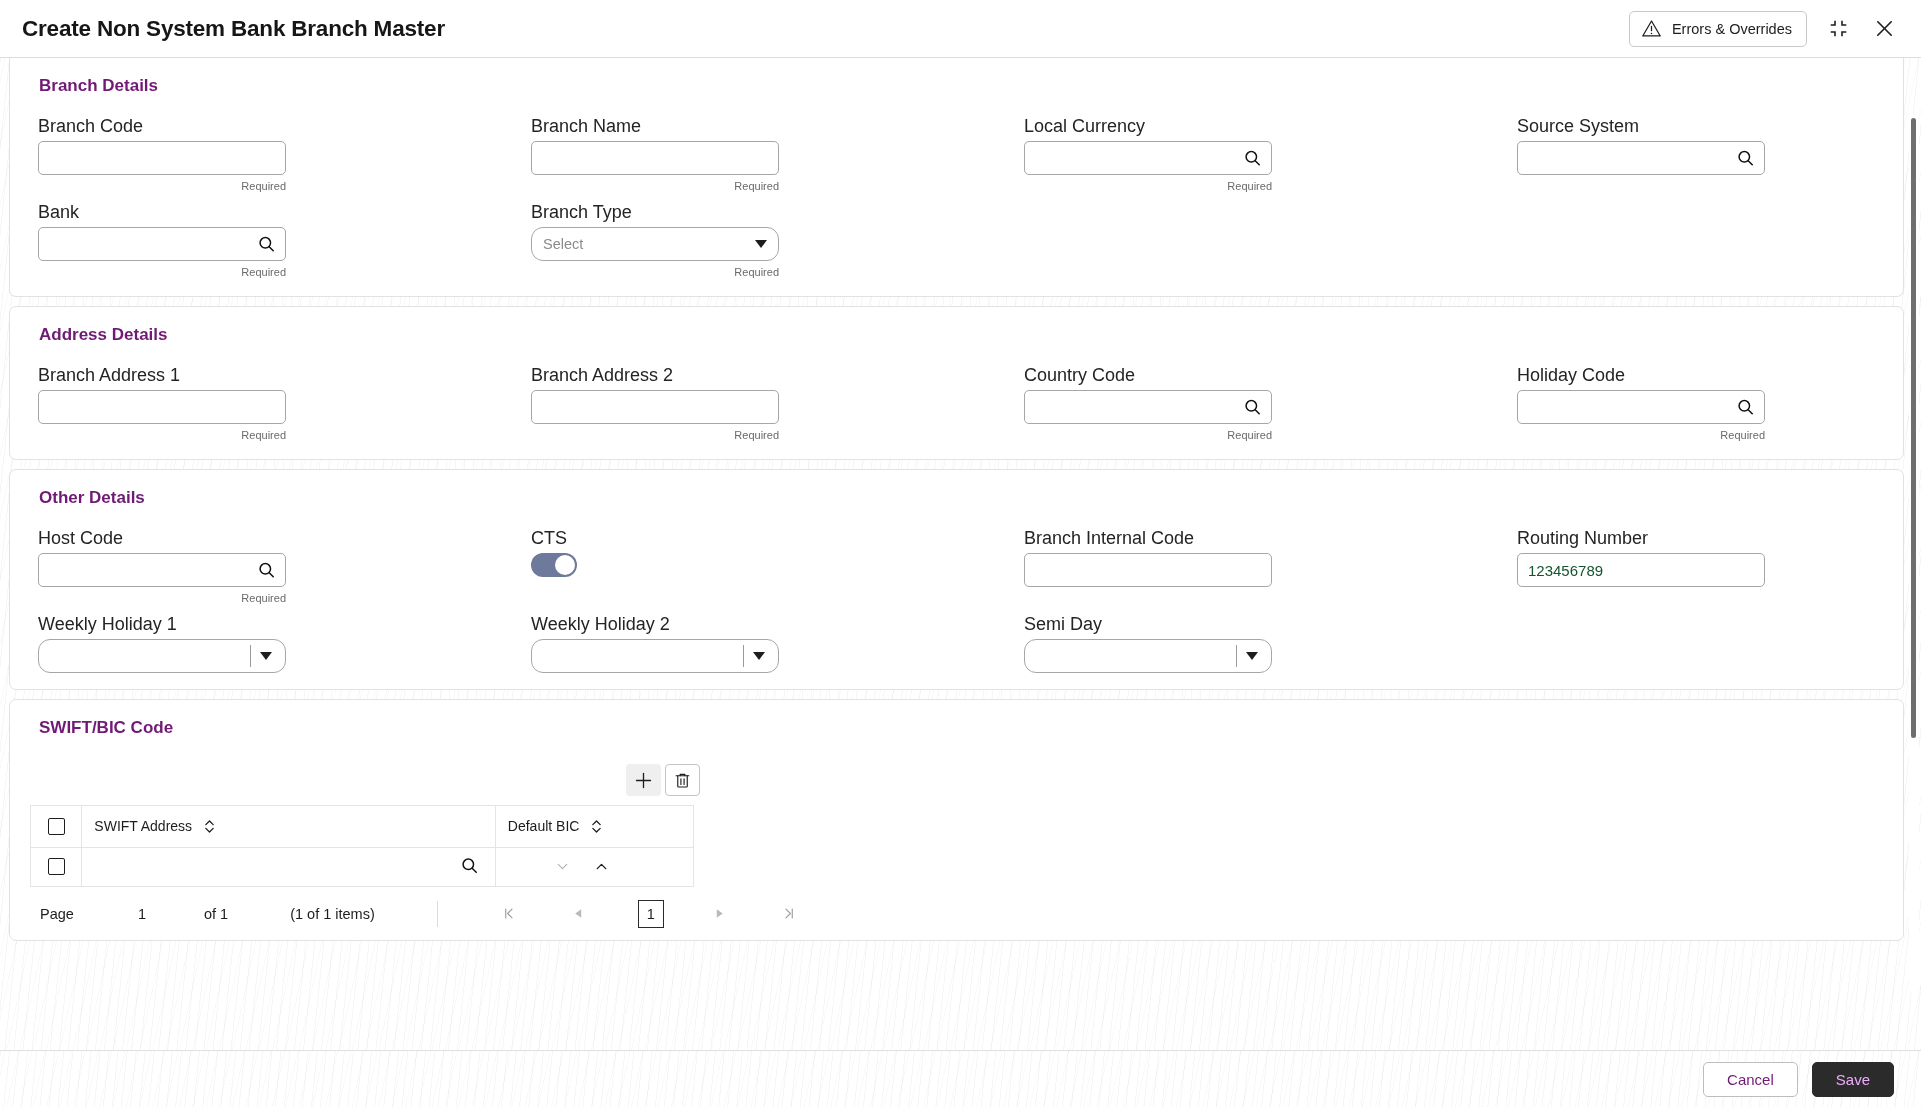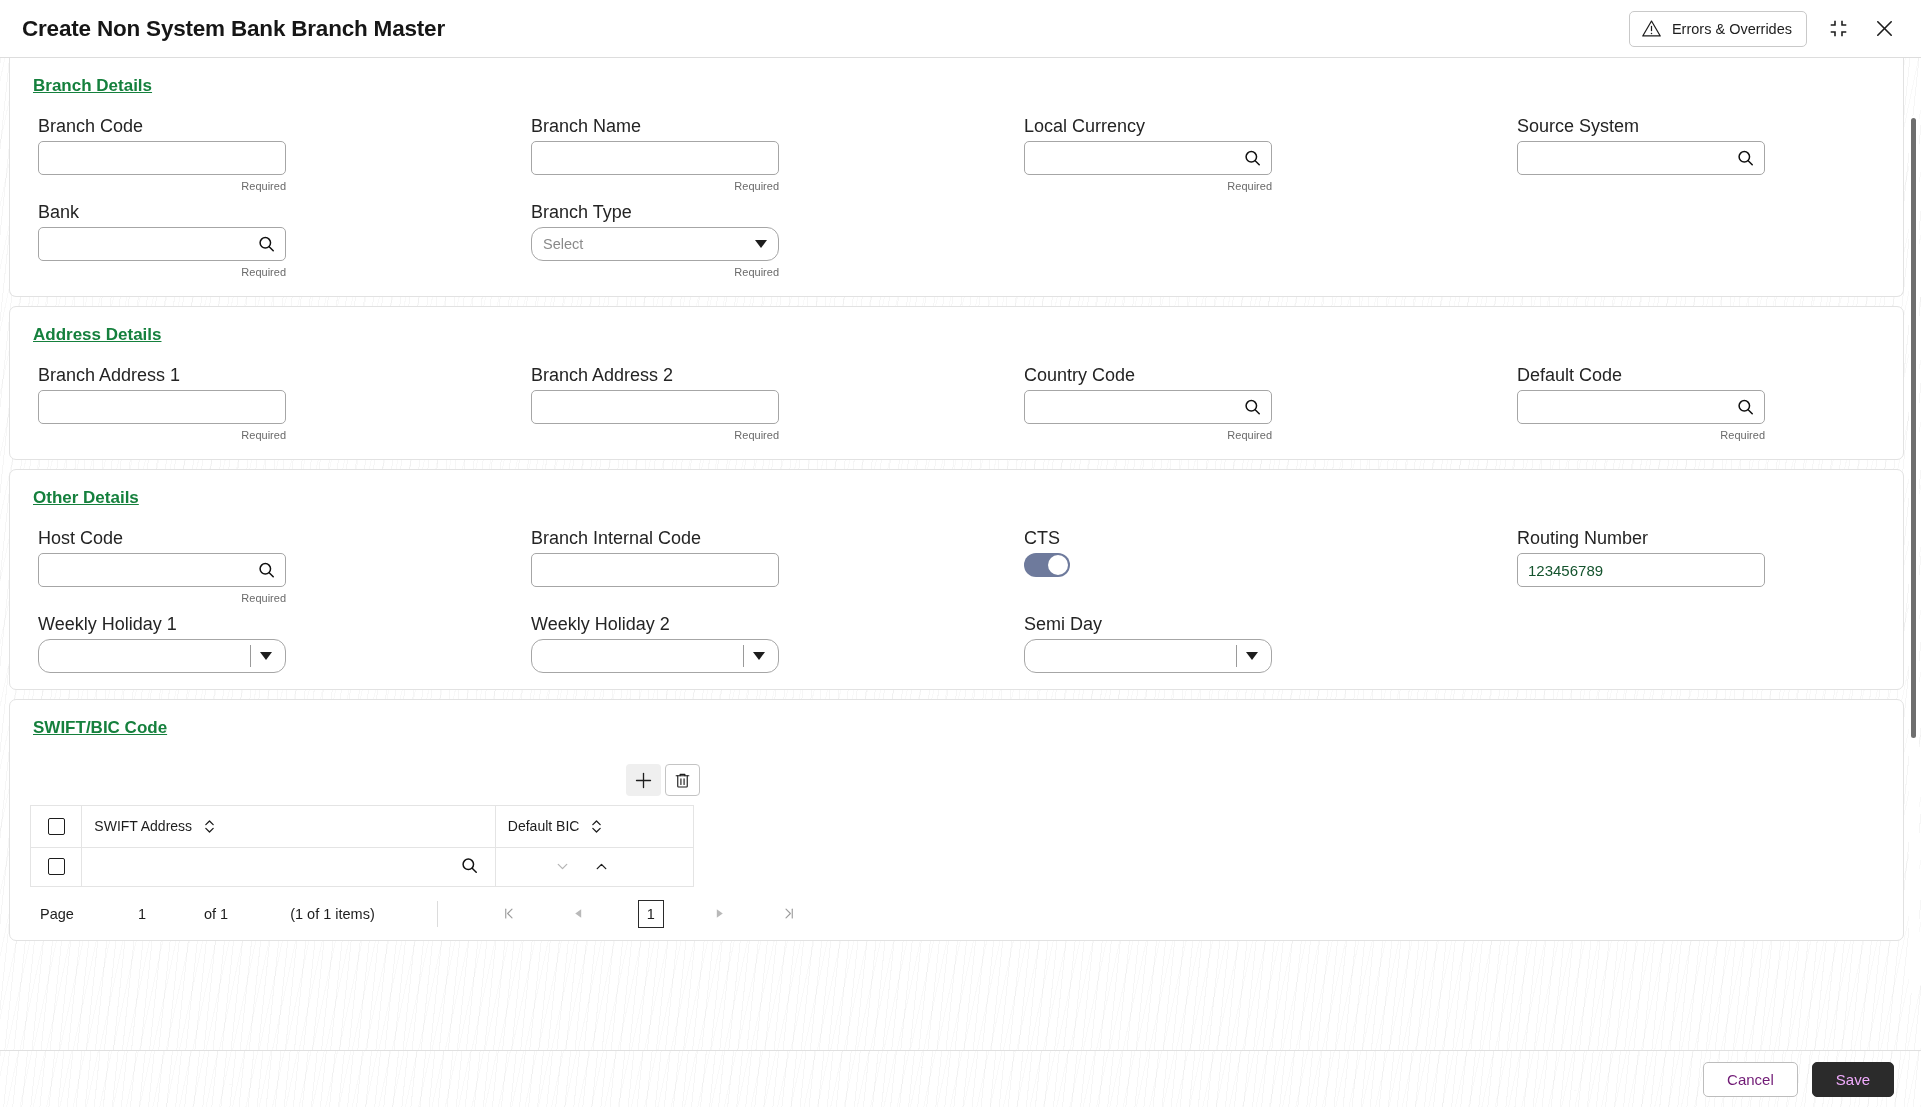--- a/index.html
+++ b/index.html
@@ -69,23 +69,22 @@
     background: #ffffff;
     border: 1px solid #e2e2e2;
     border-radius: 7px;
     margin: 0 9px 9px 9px;
     padding: 14px 20px 16px 20px;
     position: relative;
     z-index: 2;
   }
   .card.first { margin-top: 0; border-top: none; border-radius: 0 0 7px 7px; }
   .sec-title {
-    font-size: 17px; font-weight: 700; color: #15803d;
-    margin: 4px 0 22px 3px;
-    text-decoration: underline;
+    font-size: 17px; font-weight: 700; color: #701a75;
+    margin: 4px 0 22px 9px;
   }
 
   
   .grid {
     display: grid;
     grid-template-columns: repeat(4, 1fr);
     column-gap: 135px;
     row-gap: 0;
     padding: 0 8px 0 8px;
   }
@@ -388,21 +387,21 @@
                 <svg width="19" height="19" viewBox="0 0 24 24" fill="none" stroke="#111" stroke-width="1.9" stroke-linecap="round">
                     <circle cx="10.5" cy="10.5" r="6.6"></circle>
                     <line x1="15.4" y1="15.4" x2="20.5" y2="20.5"></line>
                   </svg>
               </span>
             </div>
             <div class="req">Required</div>
           </div>
 
           <div class="field nogap">
-            <label class="flabel">Default Code</label>
+            <label class="flabel">Holiday Code</label>
             <div class="ctrl">
               <input type="text" value="" style="">
               <span class="srch">
                 <svg width="19" height="19" viewBox="0 0 24 24" fill="none" stroke="#111" stroke-width="1.9" stroke-linecap="round">
                     <circle cx="10.5" cy="10.5" r="6.6"></circle>
                     <line x1="15.4" y1="15.4" x2="20.5" y2="20.5"></line>
                   </svg>
               </span>
             </div>
             <div class="req">Required</div>
@@ -422,33 +421,33 @@
                 <svg width="19" height="19" viewBox="0 0 24 24" fill="none" stroke="#111" stroke-width="1.9" stroke-linecap="round">
                     <circle cx="10.5" cy="10.5" r="6.6"></circle>
                     <line x1="15.4" y1="15.4" x2="20.5" y2="20.5"></line>
                   </svg>
               </span>
             </div>
             <div class="req">Required</div>
           </div>
 
           <div class="field">
-            <label class="flabel">Branch Internal Code</label>
-            <div class="ctrl">
-              <input type="text" value="" style="">
-            </div>
-            <div class="req empty"></div>
-          </div>
-
-          <div class="field">
             <label class="flabel">CTS</label>
             <div class="toggle">
               <div class="knob"></div>
             </div>
             <div class="req empty" style="margin-top:14px"></div>
+          </div>
+
+          <div class="field">
+            <label class="flabel">Branch Internal Code</label>
+            <div class="ctrl">
+              <input type="text" value="" style="">
+            </div>
+            <div class="req empty"></div>
           </div>
 
           <div class="field">
             <label class="flabel">Routing Number</label>
             <div class="ctrl">
               <input type="text" value="123456789" style="">
             </div>
             <div class="req empty"></div>
           </div>
 

